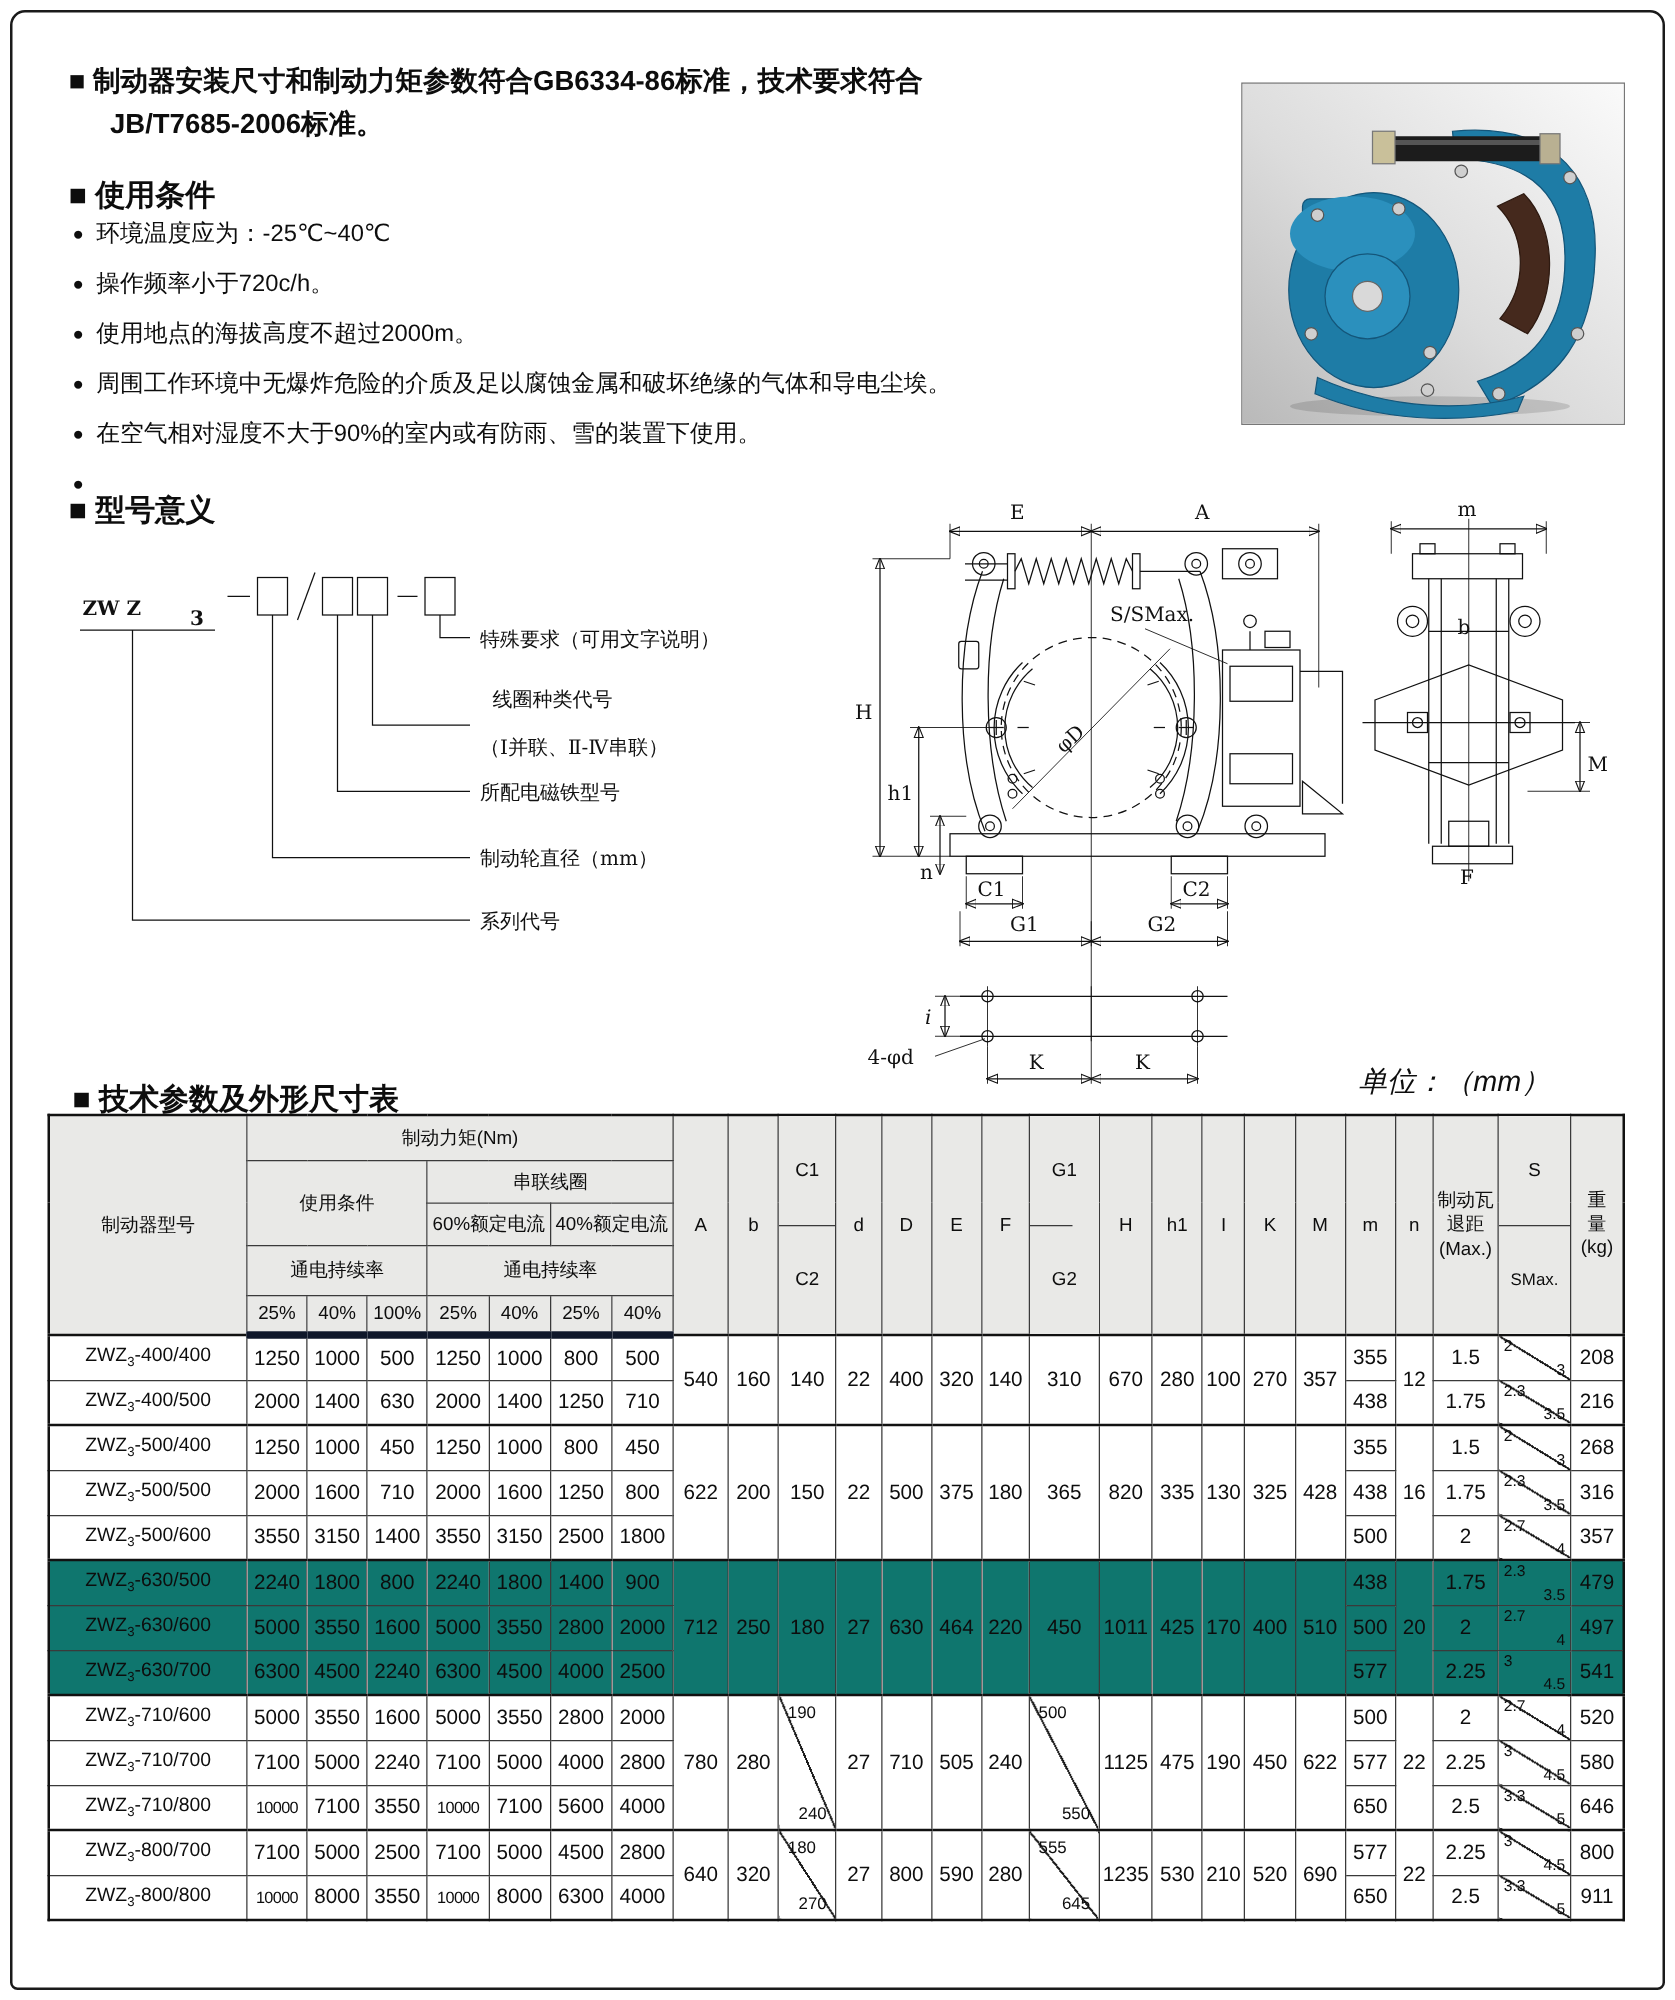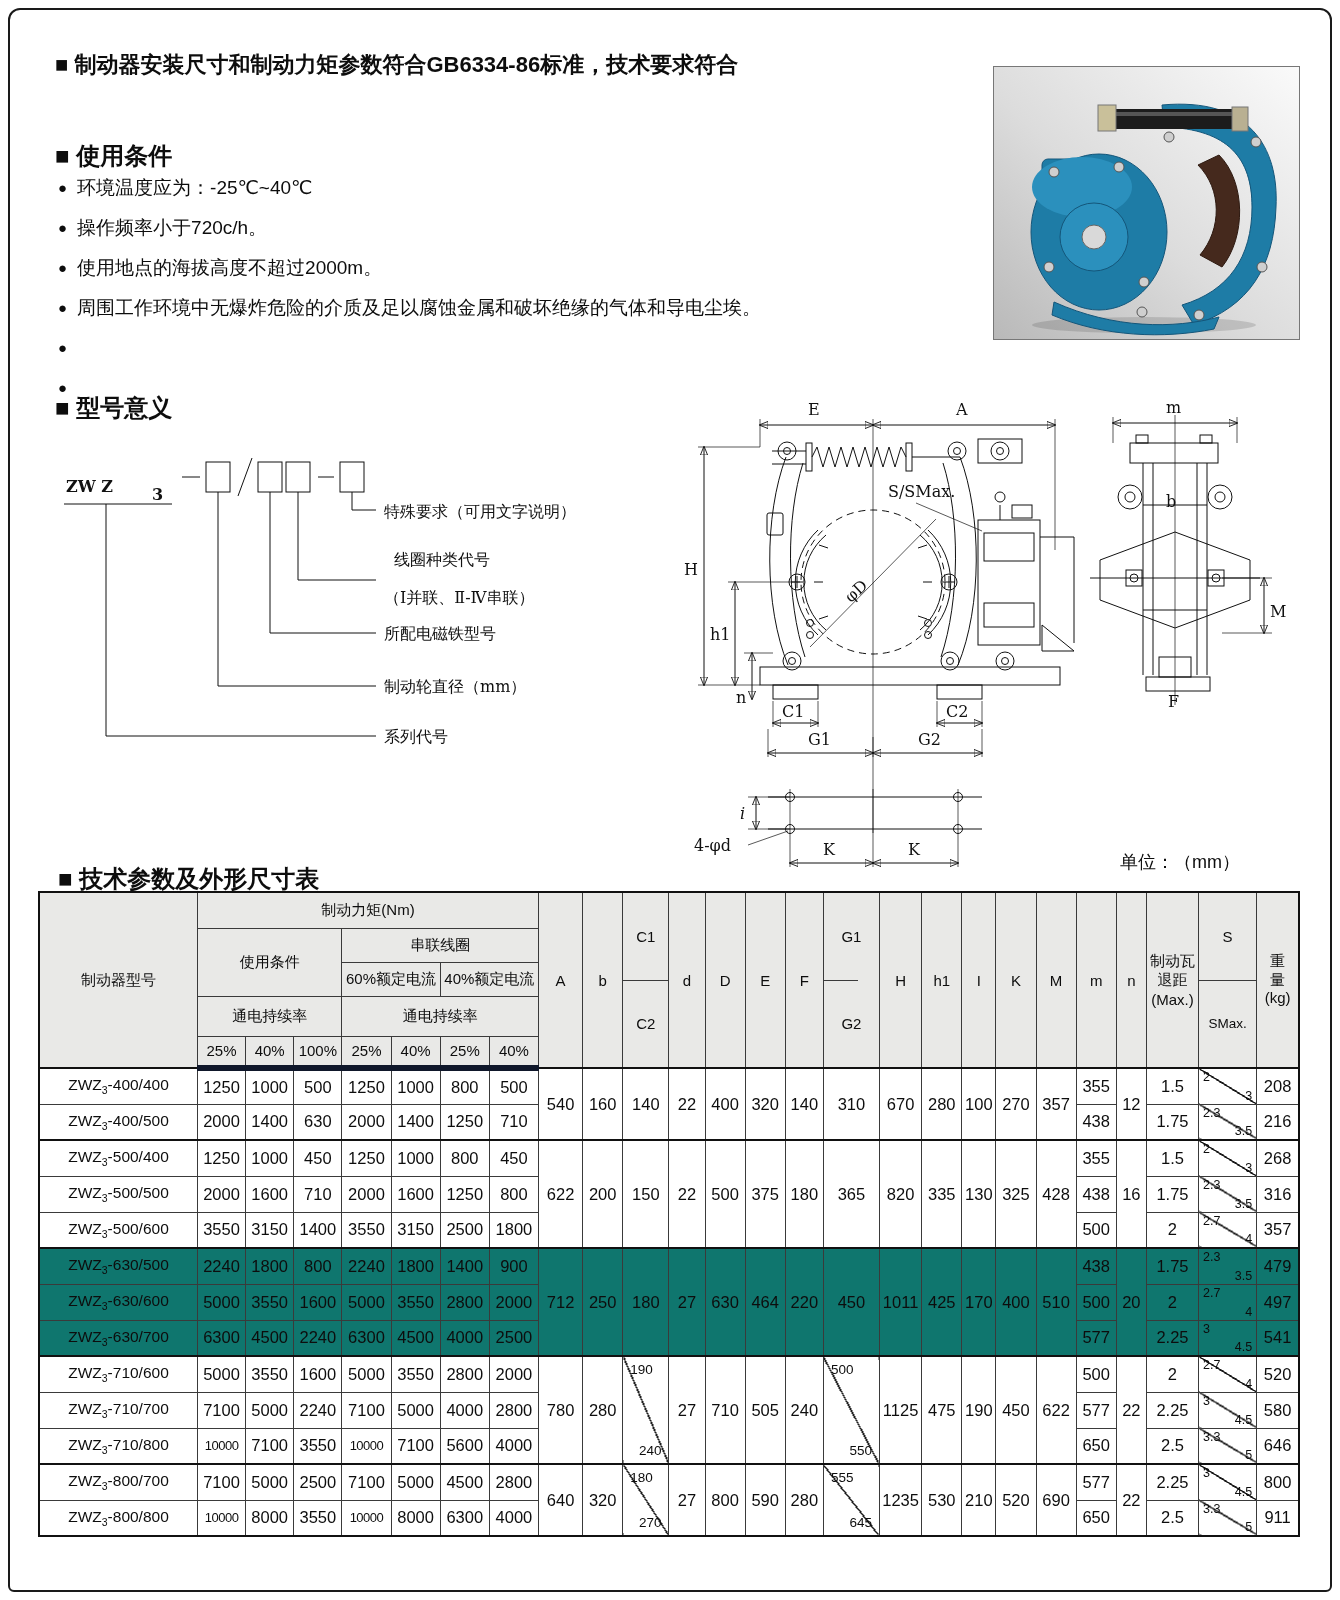--- a/index.html
+++ b/index.html
@@ -38,34 +38,35 @@
   .stkin i{display:block;border-top:1px solid #3a3a3a;width:100%;}
   .stkin i.w62{width:62%;align-self:flex-start;}
   .stkin .sm{font-size:13.5px;}
   th.small3{font-size:12.5px;line-height:1.3;}
   th.wgt{font-size:15px;line-height:1.25;}
   .dcell{position:relative;background-image:linear-gradient(to top right,transparent calc(50% - 0.8px),#1a1a1a calc(50% - 0.8px),#1a1a1a calc(50% + 0.8px),transparent calc(50% + 0.8px));}
   .dcell .dt{position:absolute;left:4px;top:1px;font-size:12.5px;}
   .dcell .db{position:absolute;right:4px;bottom:1px;font-size:12.5px;}
   .dcell.tall .dt{left:7px;top:5px;font-size:13.5px;}
   .dcell.tall .db{right:7px;bottom:5px;font-size:13.5px;}
-  .unit{font-size:18px;}
+  .unit{font-size:23px;font-style:italic;}
   
   .tech line,.tech path,.tech rect,.tech circle,.tech polyline,.tech ellipse{stroke:#111;fill:none;stroke-width:1;}
   .tech text{fill:#111;stroke:none;font-family:"DejaVu Serif","Liberation Serif",serif;font-size:16px;}
   .tech .cjk{font-family:"Liberation Sans",sans-serif;}
   .tech .thin{stroke-width:0.7;}
 </style>
 </head>
 <body>
 
 <div class="frame"></div>
 
 <div class="abs h1" style="left:55px;top:48px;width:930px;">
   <div>■ 制动器安装尺寸和制动力矩参数符合GB6334-86标准，技术要求符合</div>
+  <div class="indent">JB/T7685-2006标准。</div>
 </div>
 
 <div class="abs h2" style="left:55px;top:140px;">■ 使用条件</div>
 <div class="abs bullets" style="left:58px;top:176px;width:900px;" id="bullets">
     <div class="bullet">
       <span class="bm">●</span>
       <span class="bt">环境温度应为：-25℃~40℃</span>
     </div>
     <div class="bullet">
       <span class="bm">●</span>
@@ -74,20 +75,21 @@
     <div class="bullet">
       <span class="bm">●</span>
       <span class="bt">使用地点的海拔高度不超过2000m。</span>
     </div>
     <div class="bullet">
       <span class="bm">●</span>
       <span class="bt">周围工作环境中无爆炸危险的介质及足以腐蚀金属和破坏绝缘的气体和导电尘埃。</span>
     </div>
     <div class="bullet">
       <span class="bm">●</span>
+      <span class="bt">在空气相对湿度不大于90%的室内或有防雨、雪的装置下使用。</span>
     </div>
     <div class="bullet">
       <span class="bm">●</span>
     </div>
   </div>
 
 <svg class="abs photo" style="left:993px;top:66px;" width="305" height="272" viewBox="0 0 305 272">
   <defs>
     <linearGradient id="pg" x1="1" y1="0" x2="0" y2="1">
       <stop offset="0" stop-color="#fafafa"></stop>

